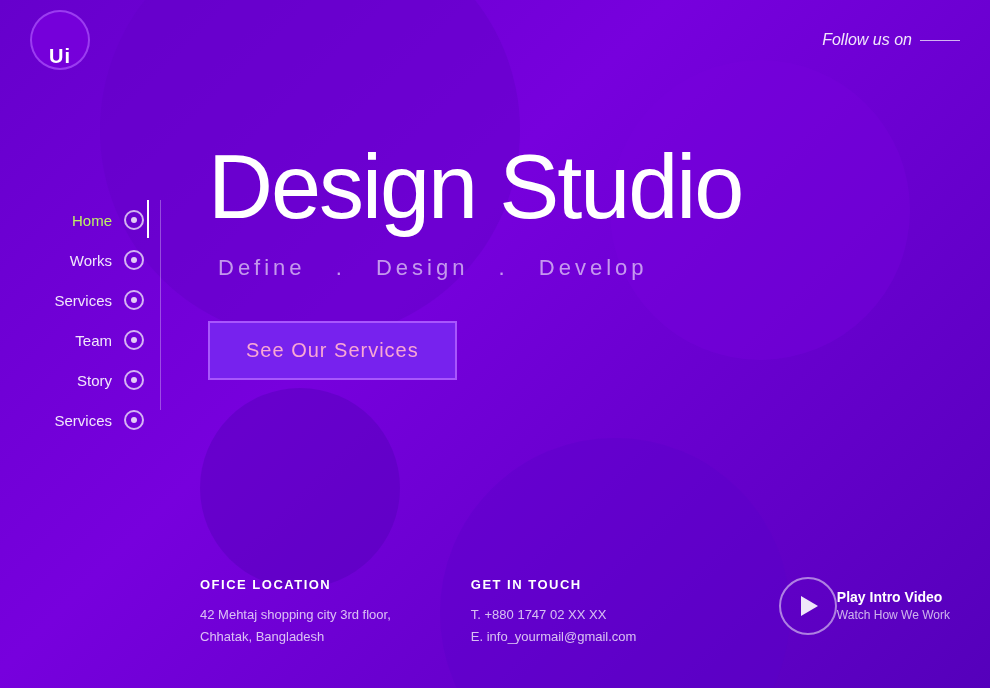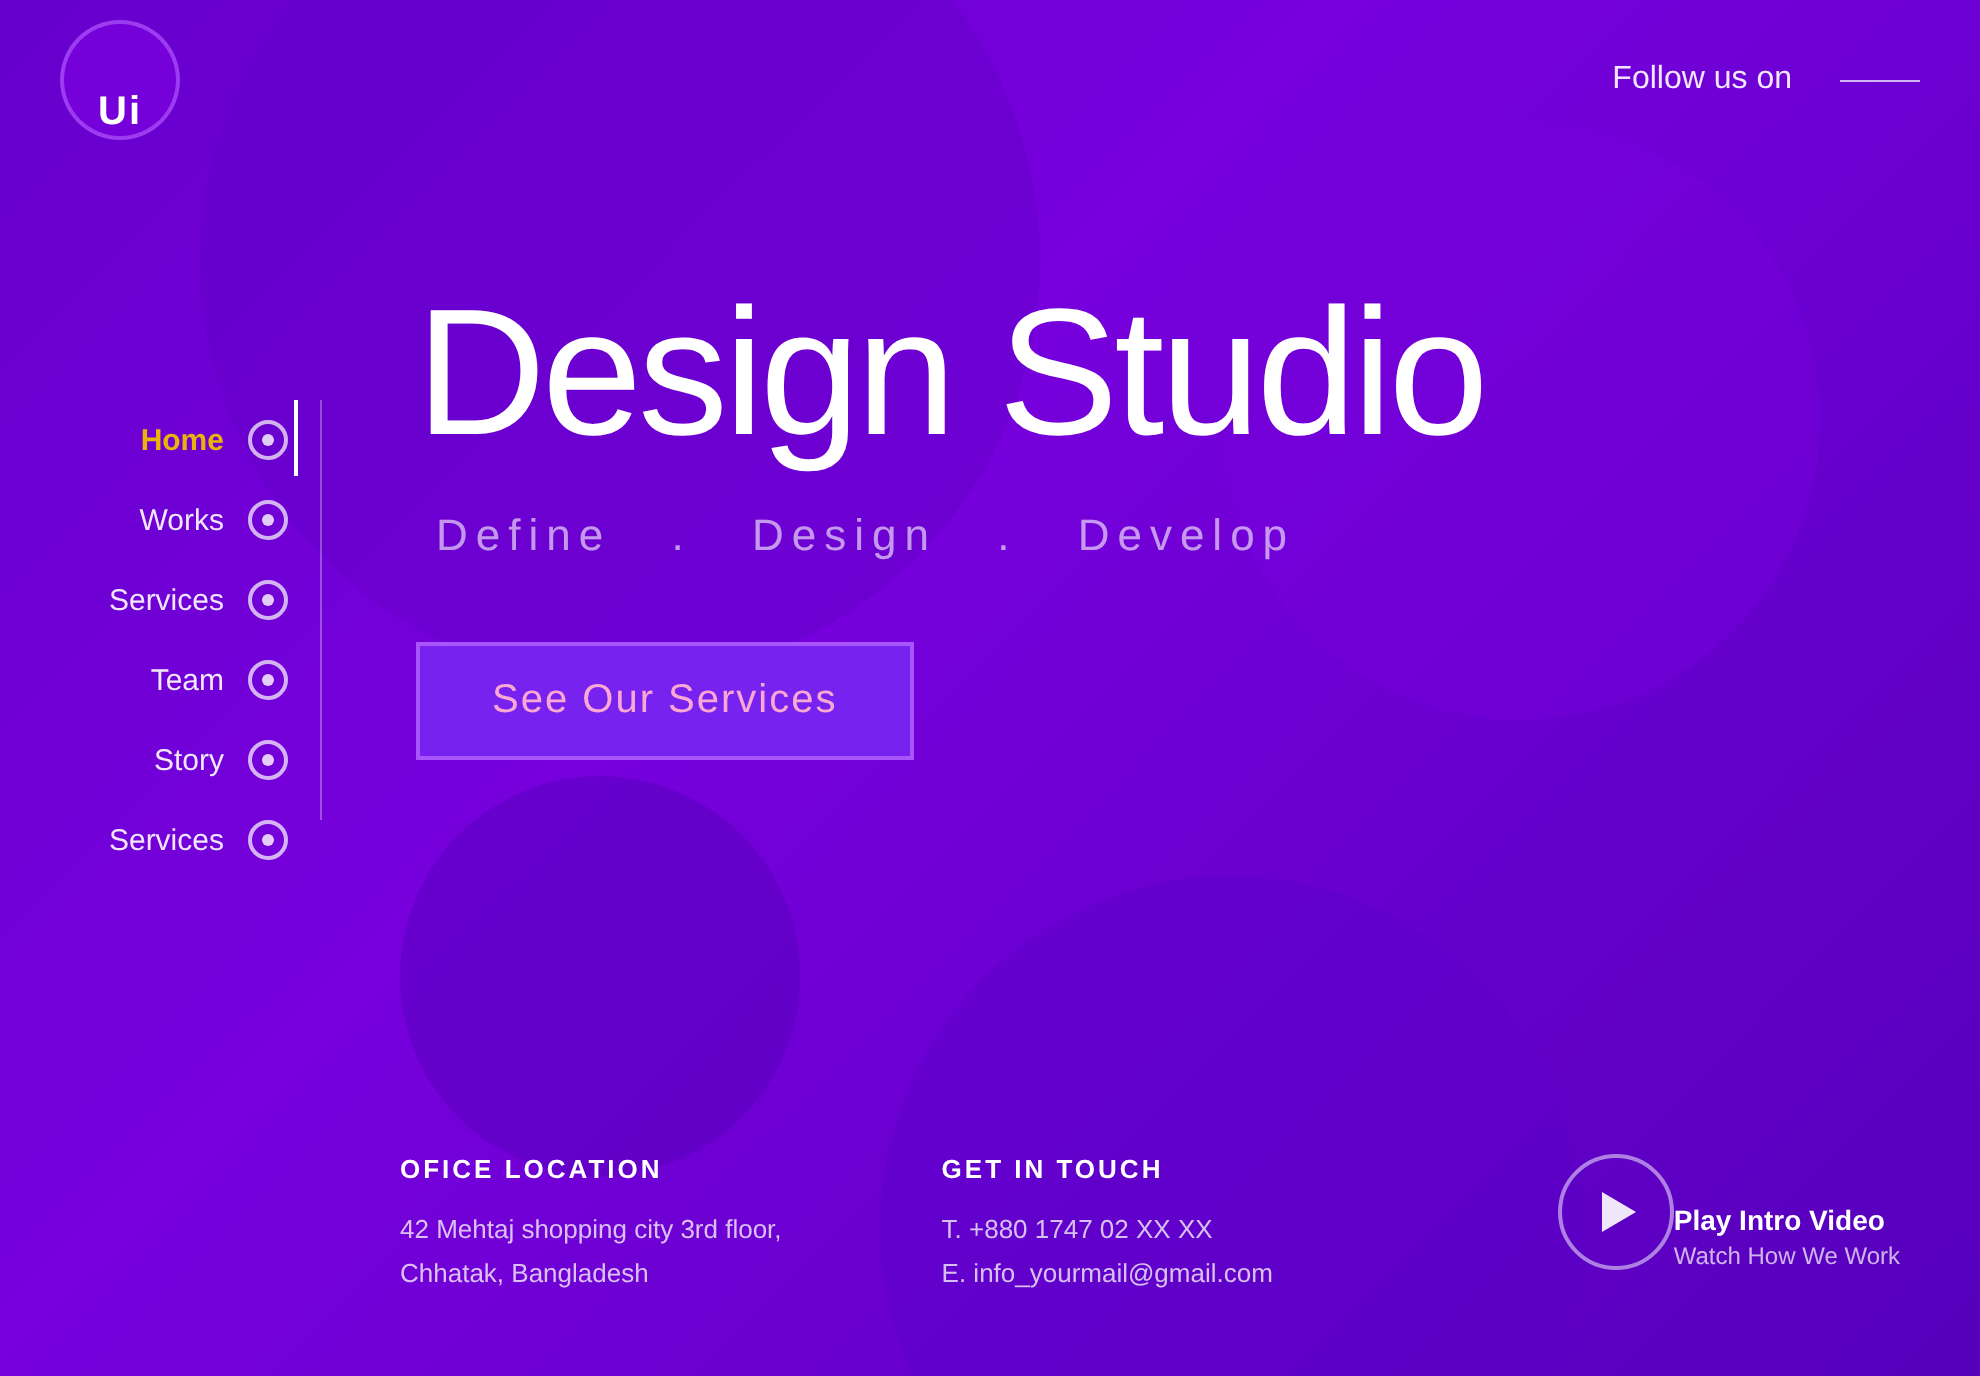--- a/index.html
+++ b/index.html
@@ -89,24 +89,25 @@
       align-items: flex-end;
       justify-content: center;
       color: white;
       font-size: 20px;
       font-weight: bold;
       letter-spacing: 1px;
     }
     .follow-us {
       display: flex;
       align-items: center;
-      gap: 24px;
+      gap: 8px;
       color: rgba(255,255,255,0.9);
       font-size: 16px;
       font-weight: 300;
+      font-style: italic;
     }
     .follow-line {
       width: 40px;
       height: 1px;
       background: rgba(255,255,255,0.7);
     }
 
     
     .sidebar {
       position: absolute;
@@ -122,22 +123,22 @@
       padding: 10px 16px;
       cursor: pointer;
       gap: 12px;
     }
     .nav-item .nav-label {
       color: rgba(255,255,255,0.9);
       font-size: 15px;
       font-weight: 400;
     }
     .nav-item.active .nav-label {
-      color: #eab308;
-      font-weight: 700;
+      color: #bef264;
+      font-weight: 400;
       margin-left: 36px;
     }
     .nav-icon {
       width: 20px;
       height: 20px;
       border-radius: 50%;
       border: 2px solid rgba(255,255,255,0.7);
       display: flex;
       align-items: center;
       justify-content: center;
@@ -220,21 +221,21 @@
     .footer-section p {
       color: rgba(255,255,255,0.75);
       font-size: 13px;
       line-height: 1.7;
       font-weight: 300;
     }
 
     
     .play-section {
       display: flex;
-      align-items: flex-end;
+      align-items: center;
       margin-left: auto;
     }
     .play-btn {
       width: 58px;
       height: 58px;
       border-radius: 50%;
       border: 2px solid rgba(255,255,255,0.5);
       display: flex;
       align-items: center;
       justify-content: center;

